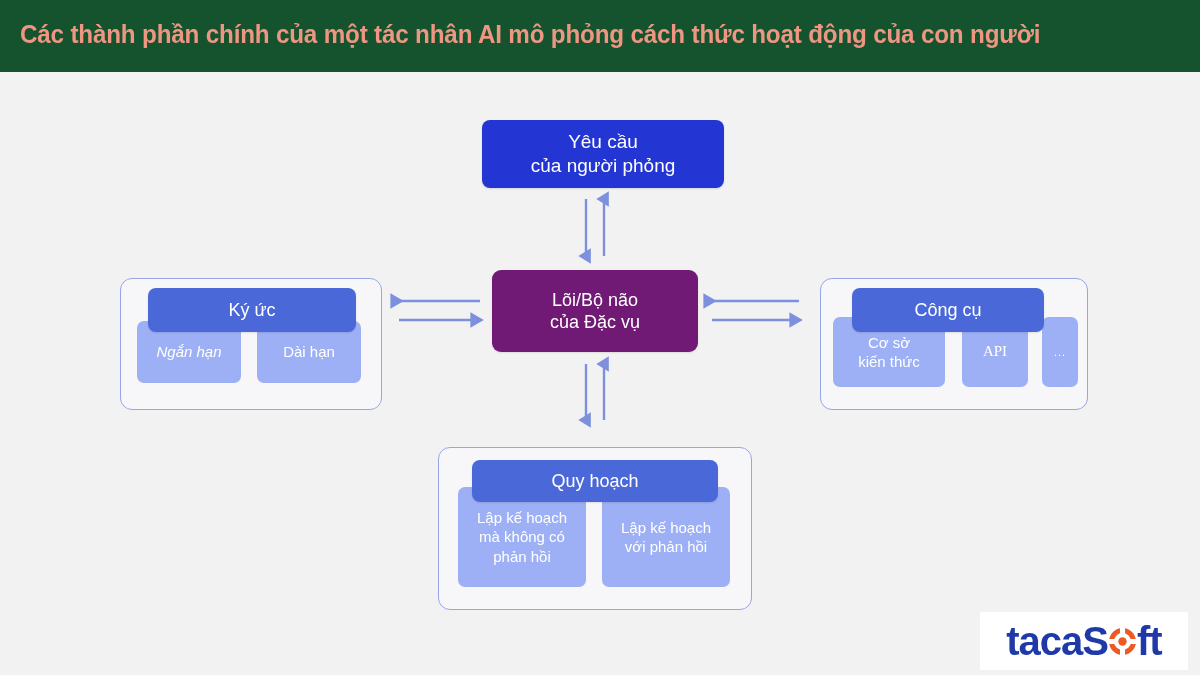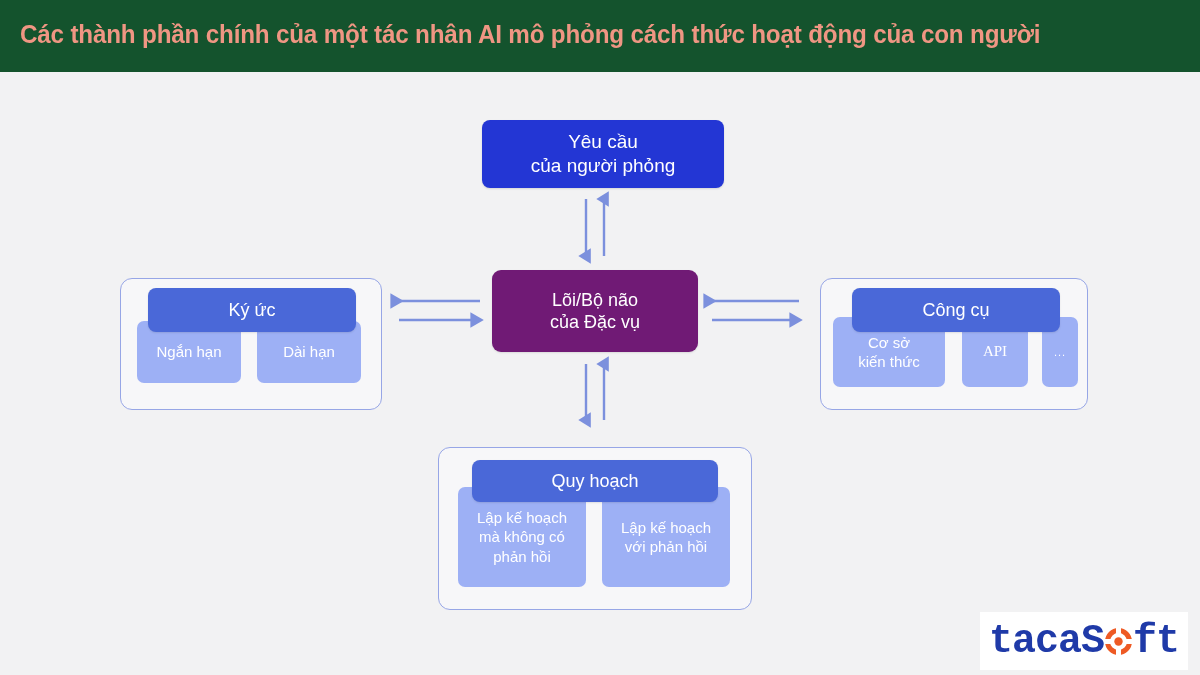--- a/index.html
+++ b/index.html
@@ -69,21 +69,21 @@
     box-sizing:border-box;
     display:flex;align-items:center;justify-content:center;
     color:#ffffff;font-size:18px;
     background:#4a68d8;
     border-radius:8px;
     z-index:6;
     box-shadow:0 1px 2px rgba(0,0,0,.10);
     margin-top:33px;
   }
   .pill-memory{ left:148px;top:255px;width:208px;height:44px;}
-  .pill-tools { left:852px;top:255px;width:208px;height:44px;}
+  .pill-tools { left:852px;top:255px;width:192px;height:44px;}
   .pill-plan  { left:472px;top:427px;width:246px;height:42px;}
 
   
   .group{
     position:absolute;
     box-sizing:border-box;
     border:1.4px solid #97a6e6;
     border-radius:12px;
     background:#f7f7f9;
     z-index:2;
@@ -101,21 +101,21 @@
     color:#ffffff;
     background:#9db0f5;
     border-radius:7px;
     font-size:15px;
     line-height:1.3;
     z-index:4;
     padding:2px 3px;
   }
 
   
-  .chip-short{ left:137px;top:321px;width:104px;height:62px;}
+  .chip-short{ left:137px;top:321px;width:104px;height:62px;font-style:italic;}
   .chip-long { left:257px;top:321px;width:104px;height:62px;}
 
   
   .chip-kb { left:833px;top:317px;width:112px;height:70px;}
   .chip-api{ left:962px;top:317px;width:66px;height:70px;font-family:Liberation Serif, serif;}
   .chip-etc{ left:1042px;top:317px;width:36px;height:70px;font-size:11px;letter-spacing:1px;}
 
   
   .chip-nofb{ left:458px;top:487px;width:128px;height:100px;}
   .chip-fb  { left:602px;top:487px;width:128px;height:100px;}
@@ -127,21 +127,21 @@
   .logo{
     position:absolute;left:980px;top:612px;width:208px;height:58px;
     background:#ffffff;
     display:flex;align-items:center;justify-content:center;
     z-index:8;
   }
   .logo-text{
     font-size:40px;font-weight:bold;color:#1f3aa8;
     letter-spacing:-1px;
     display:flex;align-items:center;
-    font-family:Liberation Mono, monospace;
+    font-family:Liberation Sans, sans-serif;
   }
   .logo-o{
     position:relative;display:inline-block;
     width:27px;height:27px;margin:0 1px;
     vertical-align:middle;
   }
   .logo-o svg{display:block;}
 </style>
 </head>
 <body>

